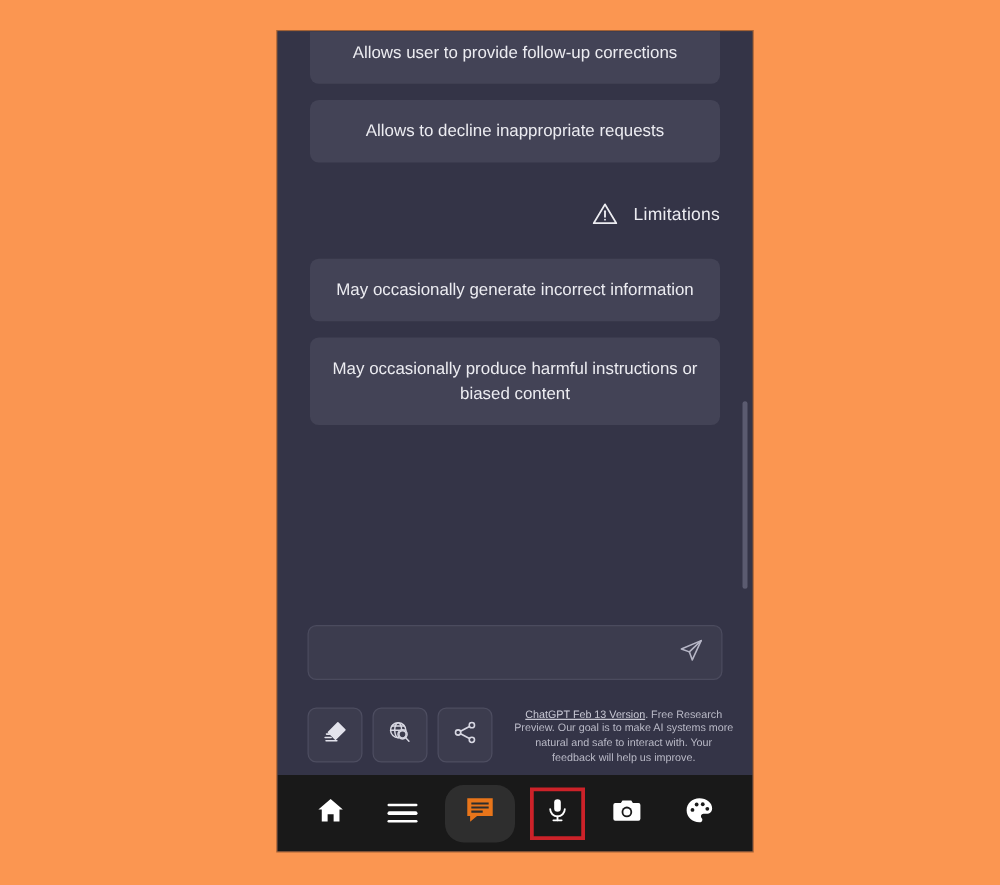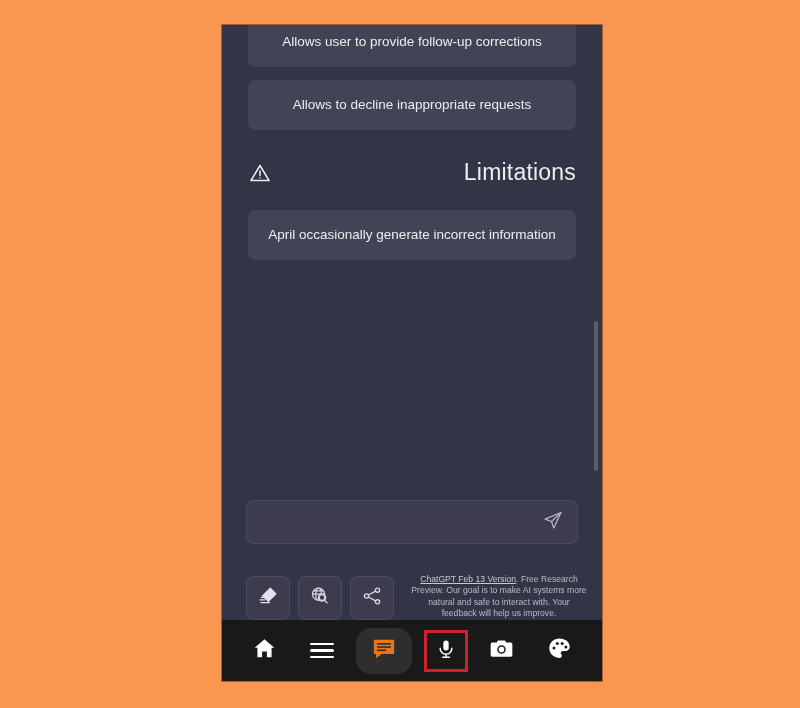--- a/index.html
+++ b/index.html
@@ -50,24 +50,24 @@
 
   
   #card-followup {
     margin-top: -23px;
     padding-top: 30px;
   }
 
   .section-heading {
     display: flex;
     align-items: center;
-    justify-content: space-between;
+    justify-content: flex-end;
     gap: 11px;
     color: #ececf1;
-    font-size: 23px;
+    font-size: 14px;
     margin: 29px 0 24px;
     letter-spacing: .2px;
   }
   .section-heading svg { display: block; }
 
   
   #scrollbar-track {
     position: absolute;
     right: 4px;
     top: 0;
@@ -112,21 +112,21 @@
     padding-left: 14px;
     height: 100%;
   }
   #composer-input::placeholder { color: #8e8ea0; }
 
   
   #footer-row {
     flex: 0 0 72px;
     background: #343447;
     display: flex;
-    align-items: flex-end;
+    align-items: center;
     padding: 8px 12px 0 24px;
     gap: 10px;
   }
   #tool-buttons { display: flex; gap: 8px; }
   .tool-btn {
     width: 44px;
     height: 44px;
     background: #3c3c4e;
     border: 1px solid #4d4d60;
     border-radius: 7px;
@@ -198,21 +198,22 @@
       <span>
         <svg width="24" height="24" viewBox="0 0 24 24" fill="none" stroke="#ececf1" stroke-width="1.5" stroke-linecap="round" stroke-linejoin="round">
           <path d="M12 4.5 L21 19.5 L3 19.5 Z"></path>
           <line x1="12" y1="10" x2="12" y2="14.4"></line>
           <circle cx="12" cy="16.7" r="0.75" fill="#ececf1" stroke="none"></circle>
         </svg>
       </span>
       <span>Limitations</span>
     </div>
 
-    <div class="card">April occasionally generate incorrect information</div>
+    <div class="card">May occasionally generate incorrect information</div>
+    <div class="card">May occasionally produce harmful instructions or biased content</div>
 
     <div id="scrollbar-track"></div>
     <div id="scrollbar-thumb"></div>
   </div>
 
   <div id="composer-area">
     <div id="composer-box">
       <input id="composer-input" type="text" placeholder="" style="">
       <span>
         <svg width="20" height="20" viewBox="0 0 24 24" fill="none" stroke="#b6b6c6" stroke-width="1.5" stroke-linecap="round" stroke-linejoin="round">

